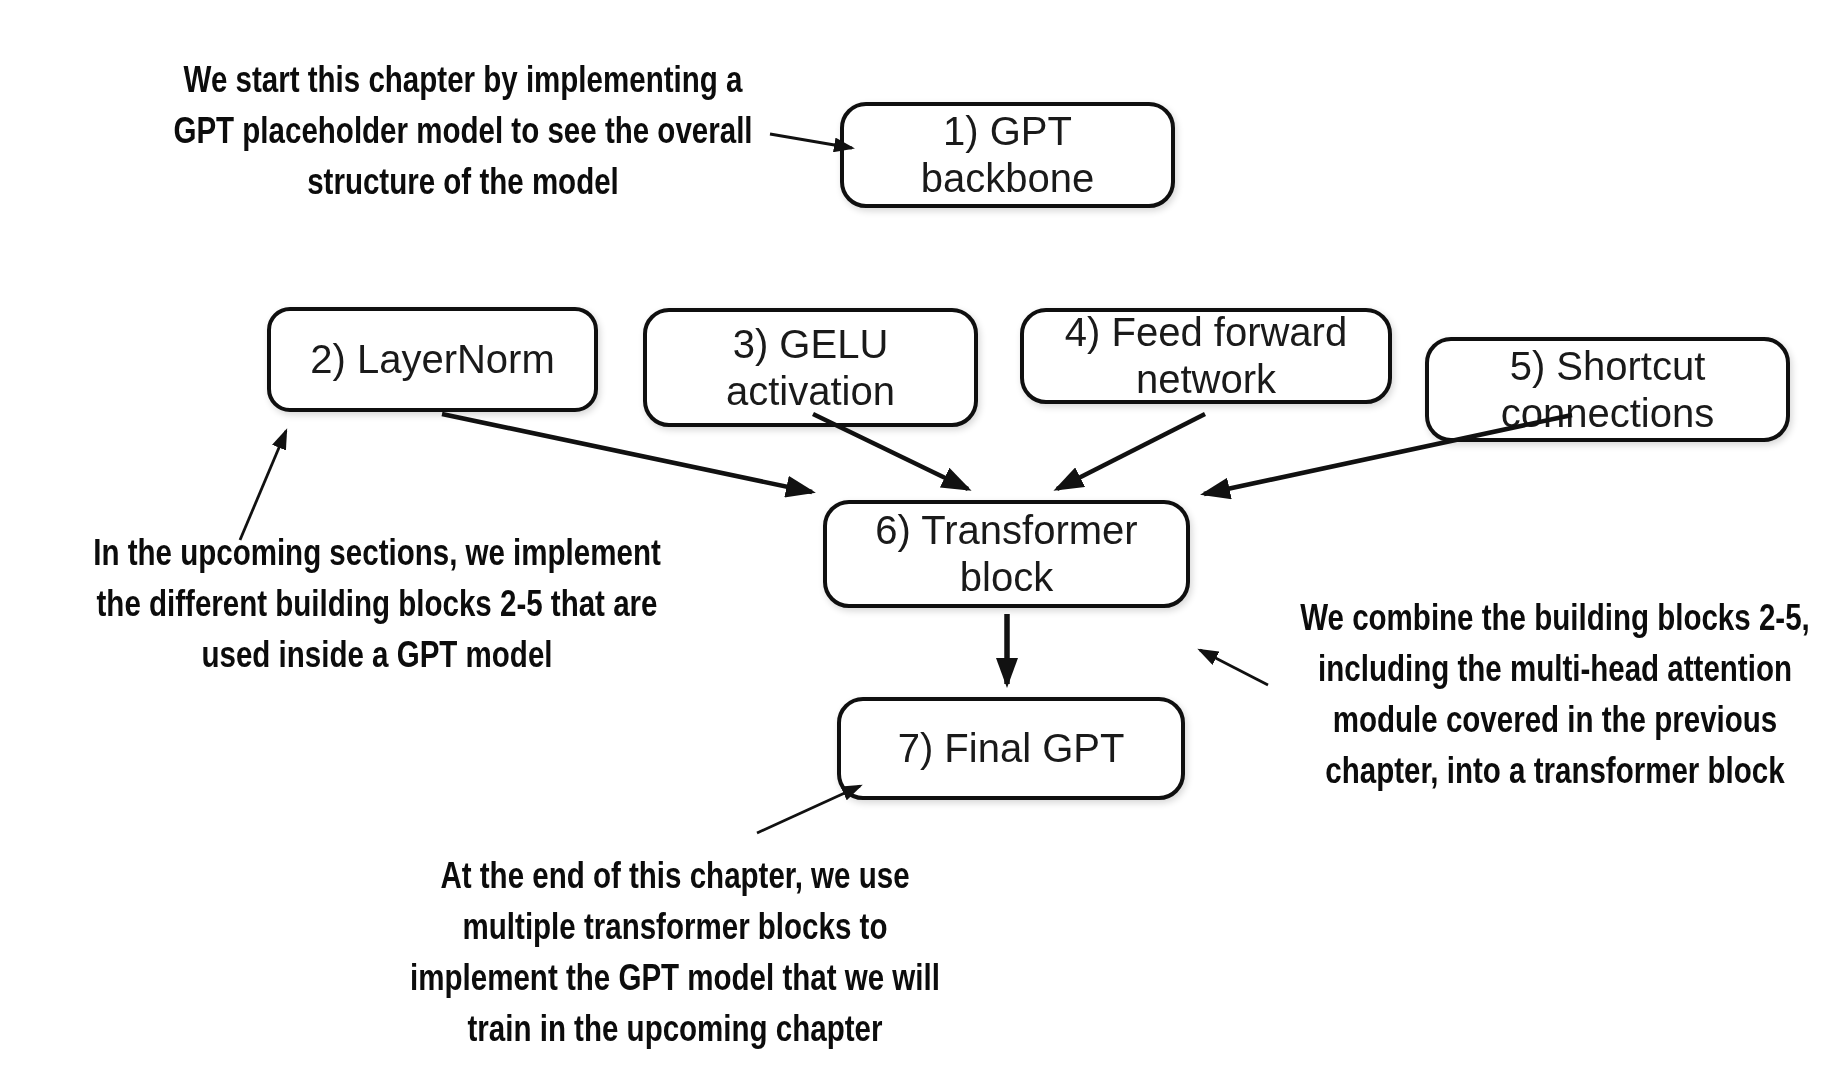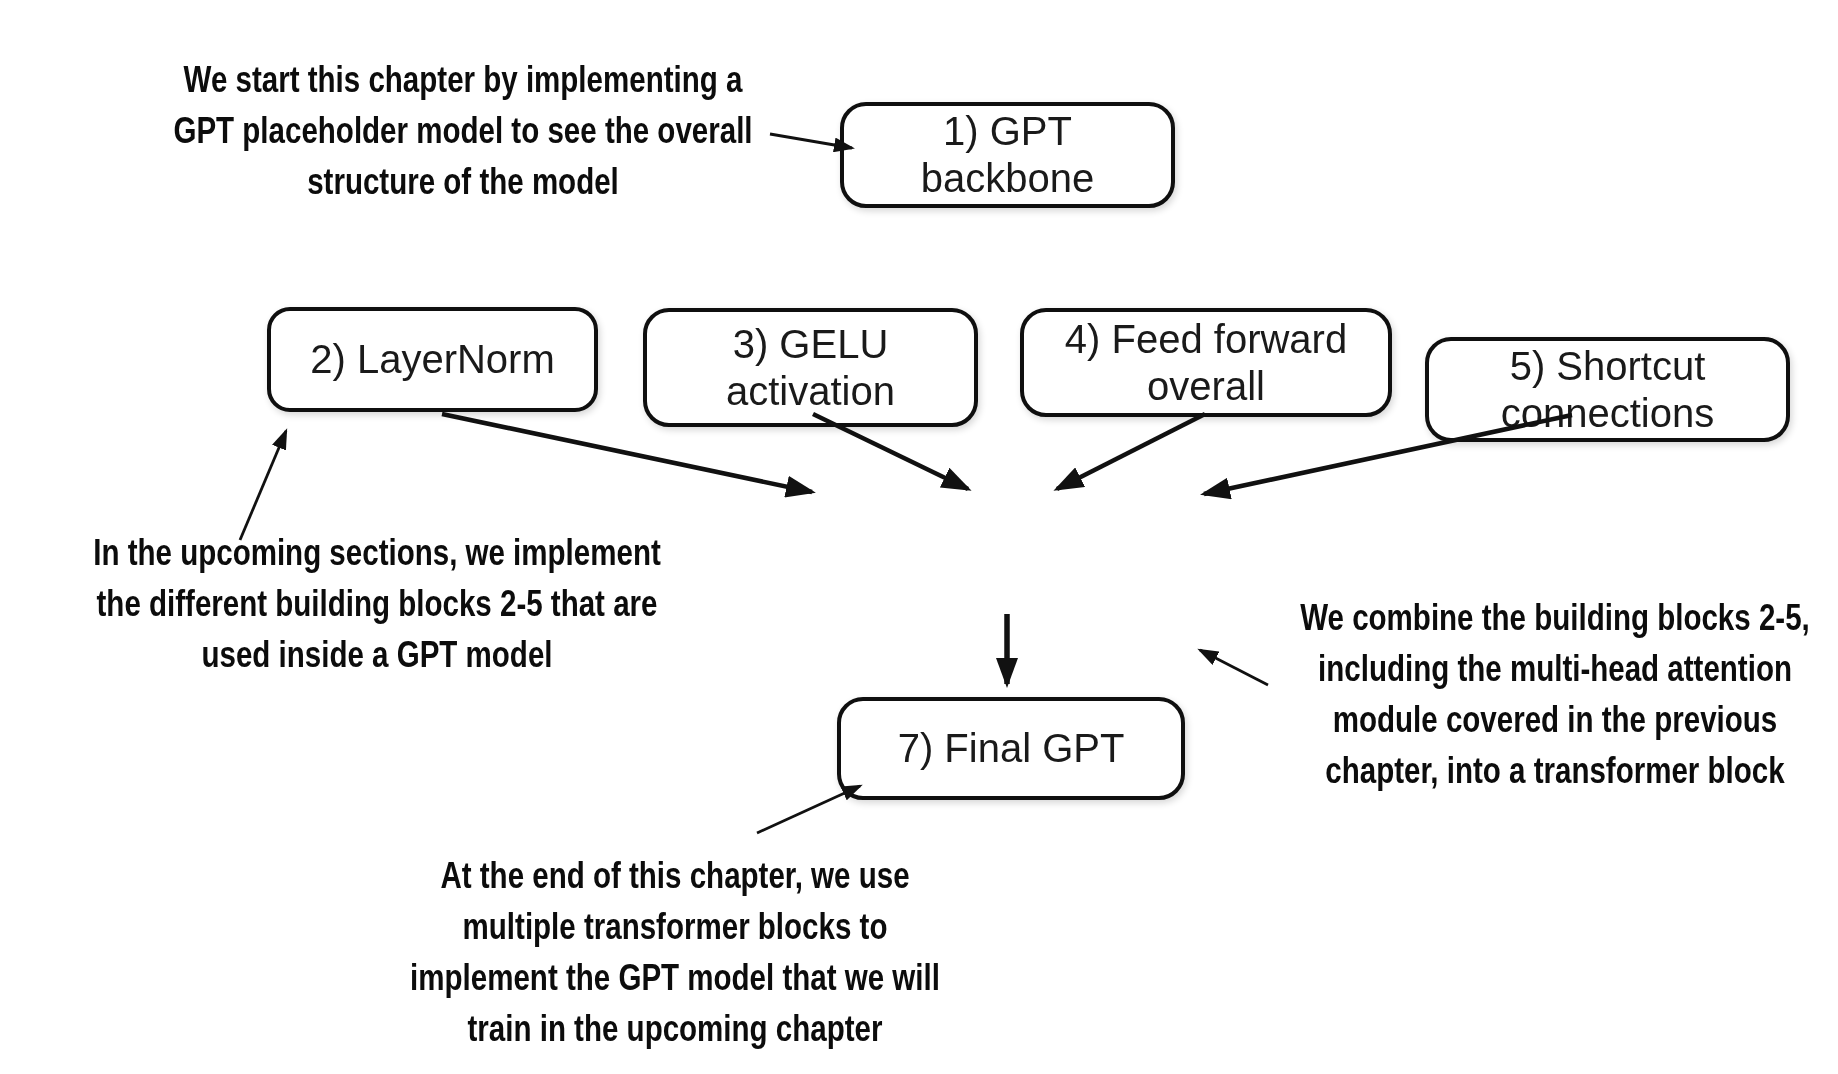--- a/index.html
+++ b/index.html
@@ -68,30 +68,34 @@
 
   <div class="node" style="left:267px; top:307px; width:331px; height:105px;border-radius:23px;">
     <div class="bline">2) LayerNorm</div>
   </div>
 
   <div class="node" style="left:643px; top:308px; width:335px; height:119px;">
     <div class="bline">3) GELU</div>
     <div class="bline">activation</div>
   </div>
 
-  <div class="node" style="left:1020px; top:308px; width:372px; height:109px;">
+  <div class="node" style="left:1020px; top:308px; width:372px; height:96px;">
     <div class="bline">4) Feed forward</div>
-    <div class="bline">overall</div>
+    <div class="bline">network</div>
   </div>
 
   <div class="node" style="left:1425px; top:308px; width:365px; height:105px;margin-top:29px;">
     <div class="bline">5) Shortcut</div>
     <div class="bline">connections</div>
   </div>
 
+  <div class="node" style="left:823px; top:500px; width:367px; height:108px;">
+    <div class="bline">6) Transformer</div>
+    <div class="bline">block</div>
+  </div>
 
   <div class="node" style="left:837px; top:697px; width:348px; height:103px;">
     <div class="bline">7) Final GPT</div>
   </div>
 
   <div class="note" style="left:103px; top:54px;">
     <div class="nline">We start this chapter by implementing a</div>
     <div class="nline">GPT placeholder model to see the overall</div>
     <div class="nline">structure of the model</div>
   </div>

